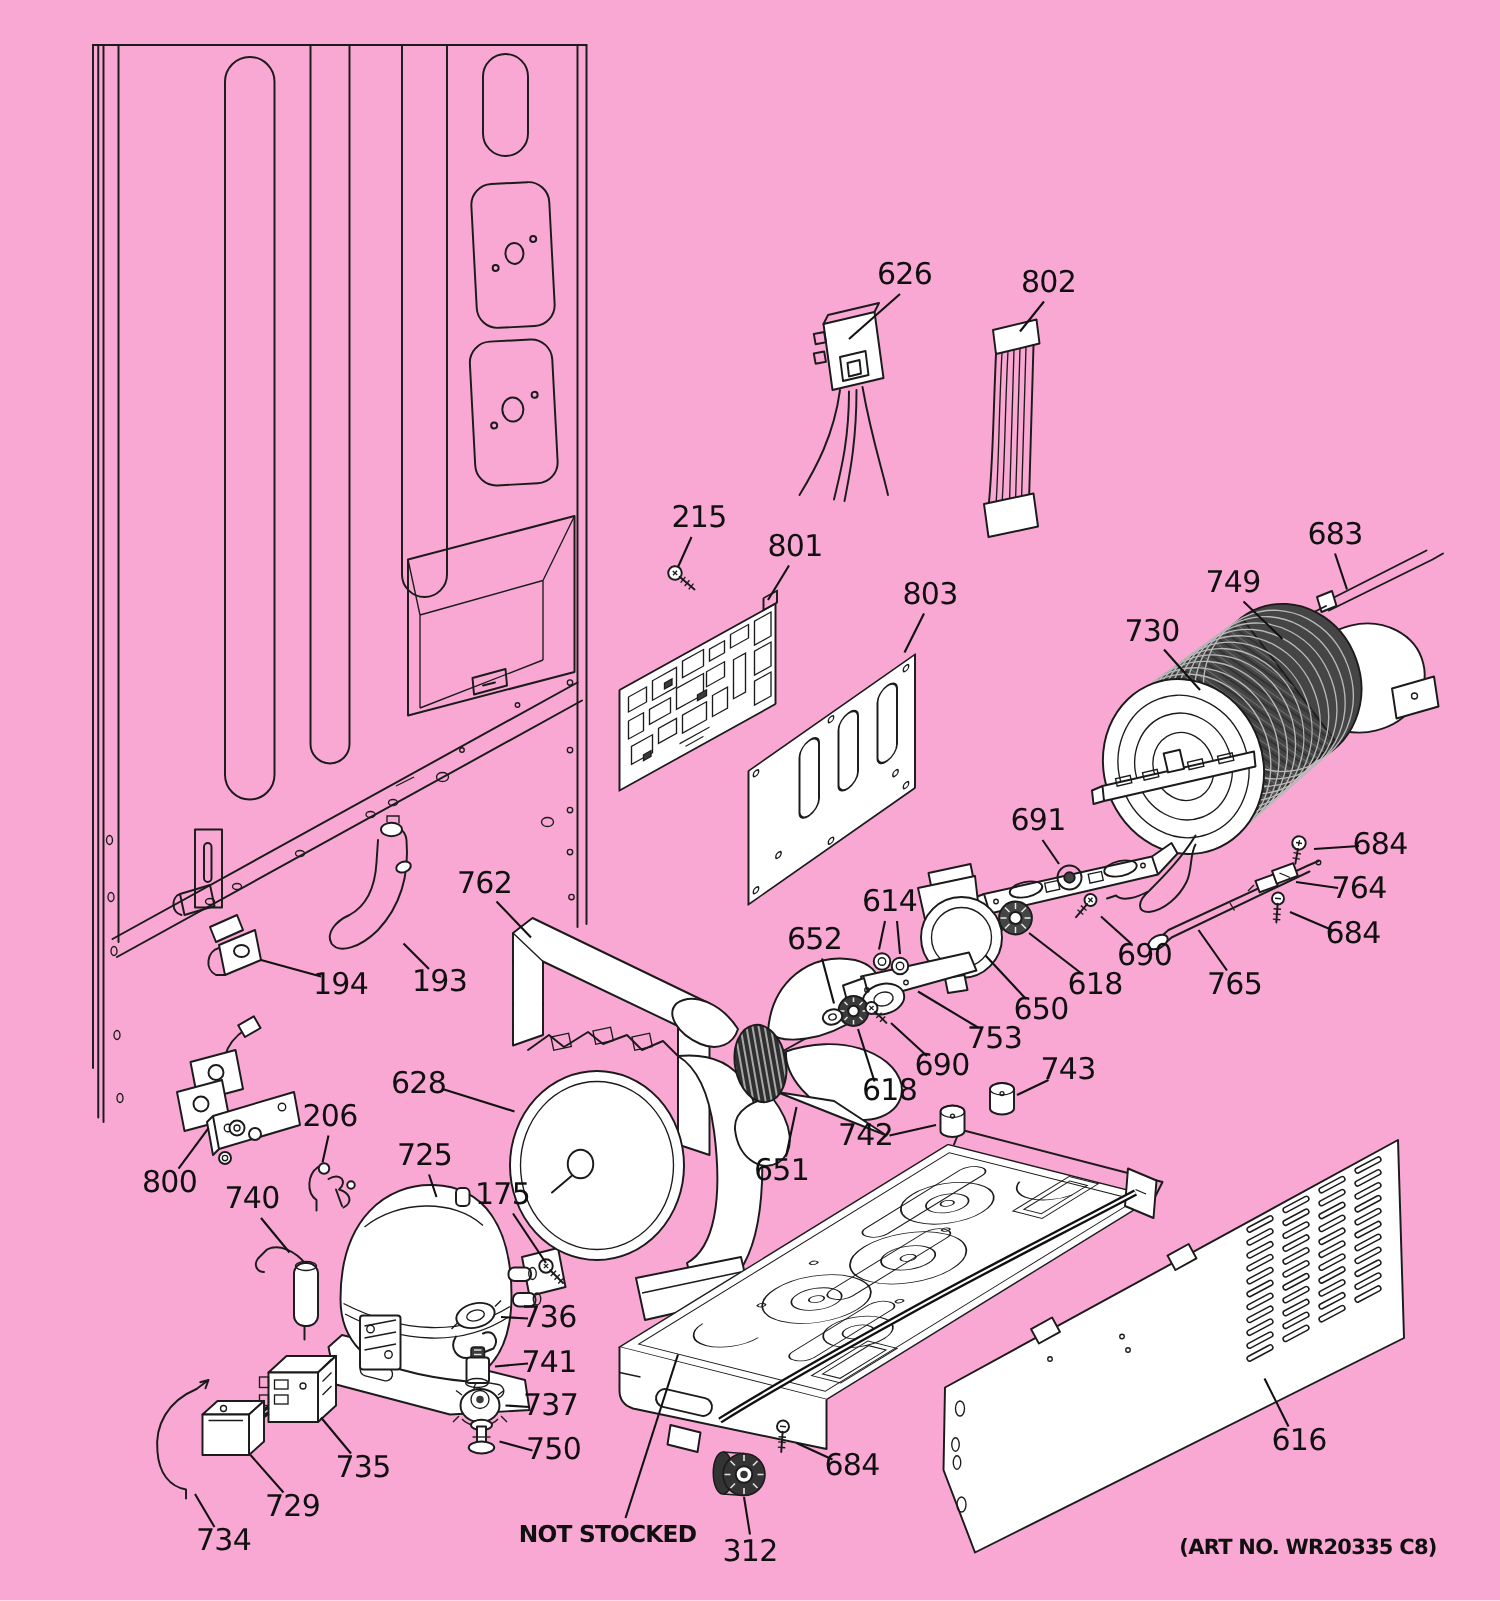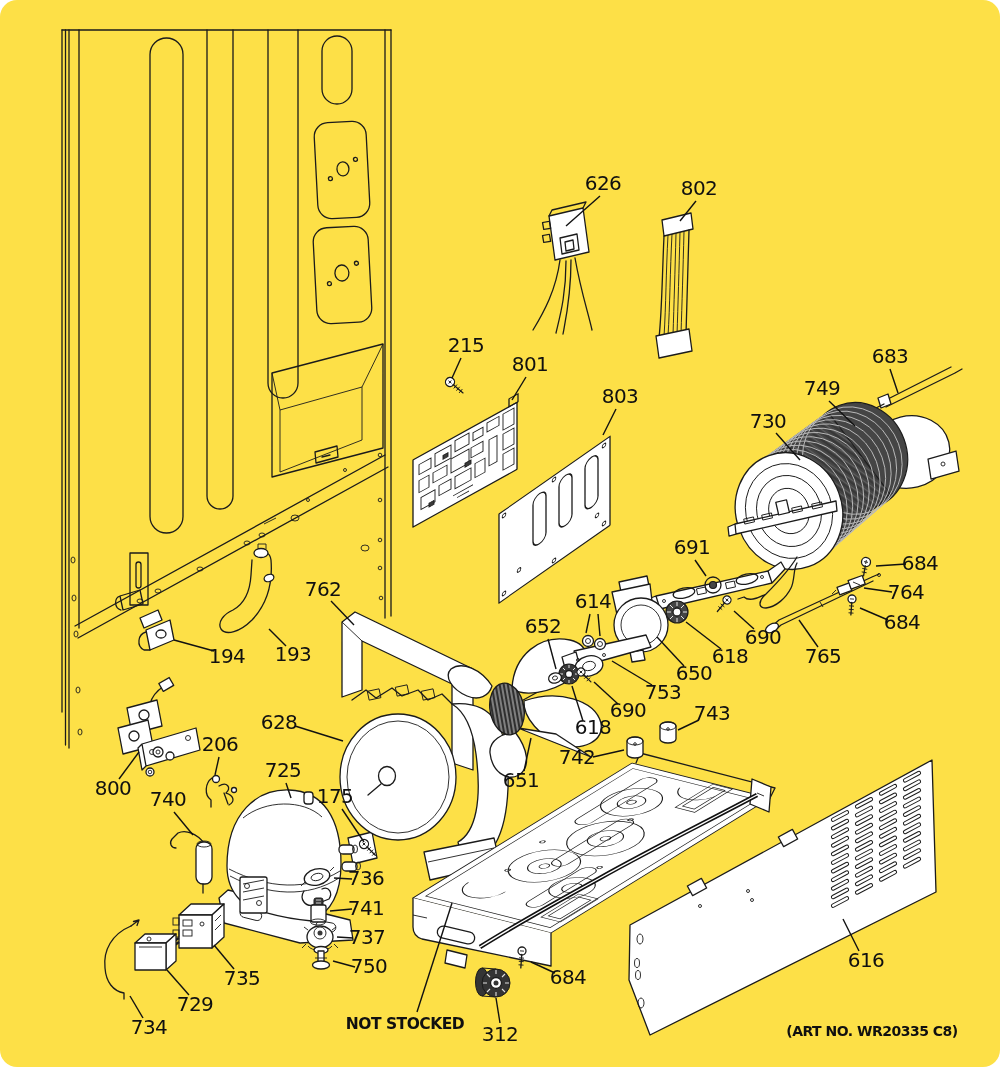--- a/index.html
+++ b/index.html
@@ -1,16 +1,16 @@
 <!DOCTYPE html>
 <html><head>
 <meta charset="utf-8">
 <style>
   html,body{margin:0;padding:0;background:#ffffff;}
-  #stage{width:1000px;height:1067px;position:relative;background:#fde047;margin:0 auto;border-radius:17px;}
+  #stage{width:1000px;height:1067px;position:relative;background:#f9a8d4;margin:0 auto;}
   svg{display:block;}
   .ln{stroke:#1b1b1b;stroke-width:1.3;fill:none;stroke-linejoin:round;stroke-linecap:round;}
   .lnthin{stroke:#1b1b1b;stroke-width:0.9;fill:none;}
   .fillw{fill:#ffffff;stroke:#1b1b1b;stroke-width:1.3;stroke-linejoin:round;}
   .filld{fill:#454545;stroke:#1b1b1b;stroke-width:1.2;}
   .lbl{font-family:"DejaVu Sans","Liberation Sans",sans-serif;fill:#101010;letter-spacing:-0.5px;}
   .leader{stroke:#111;stroke-width:1.4;fill:none;}
 </style>
 </head>
 <body>

